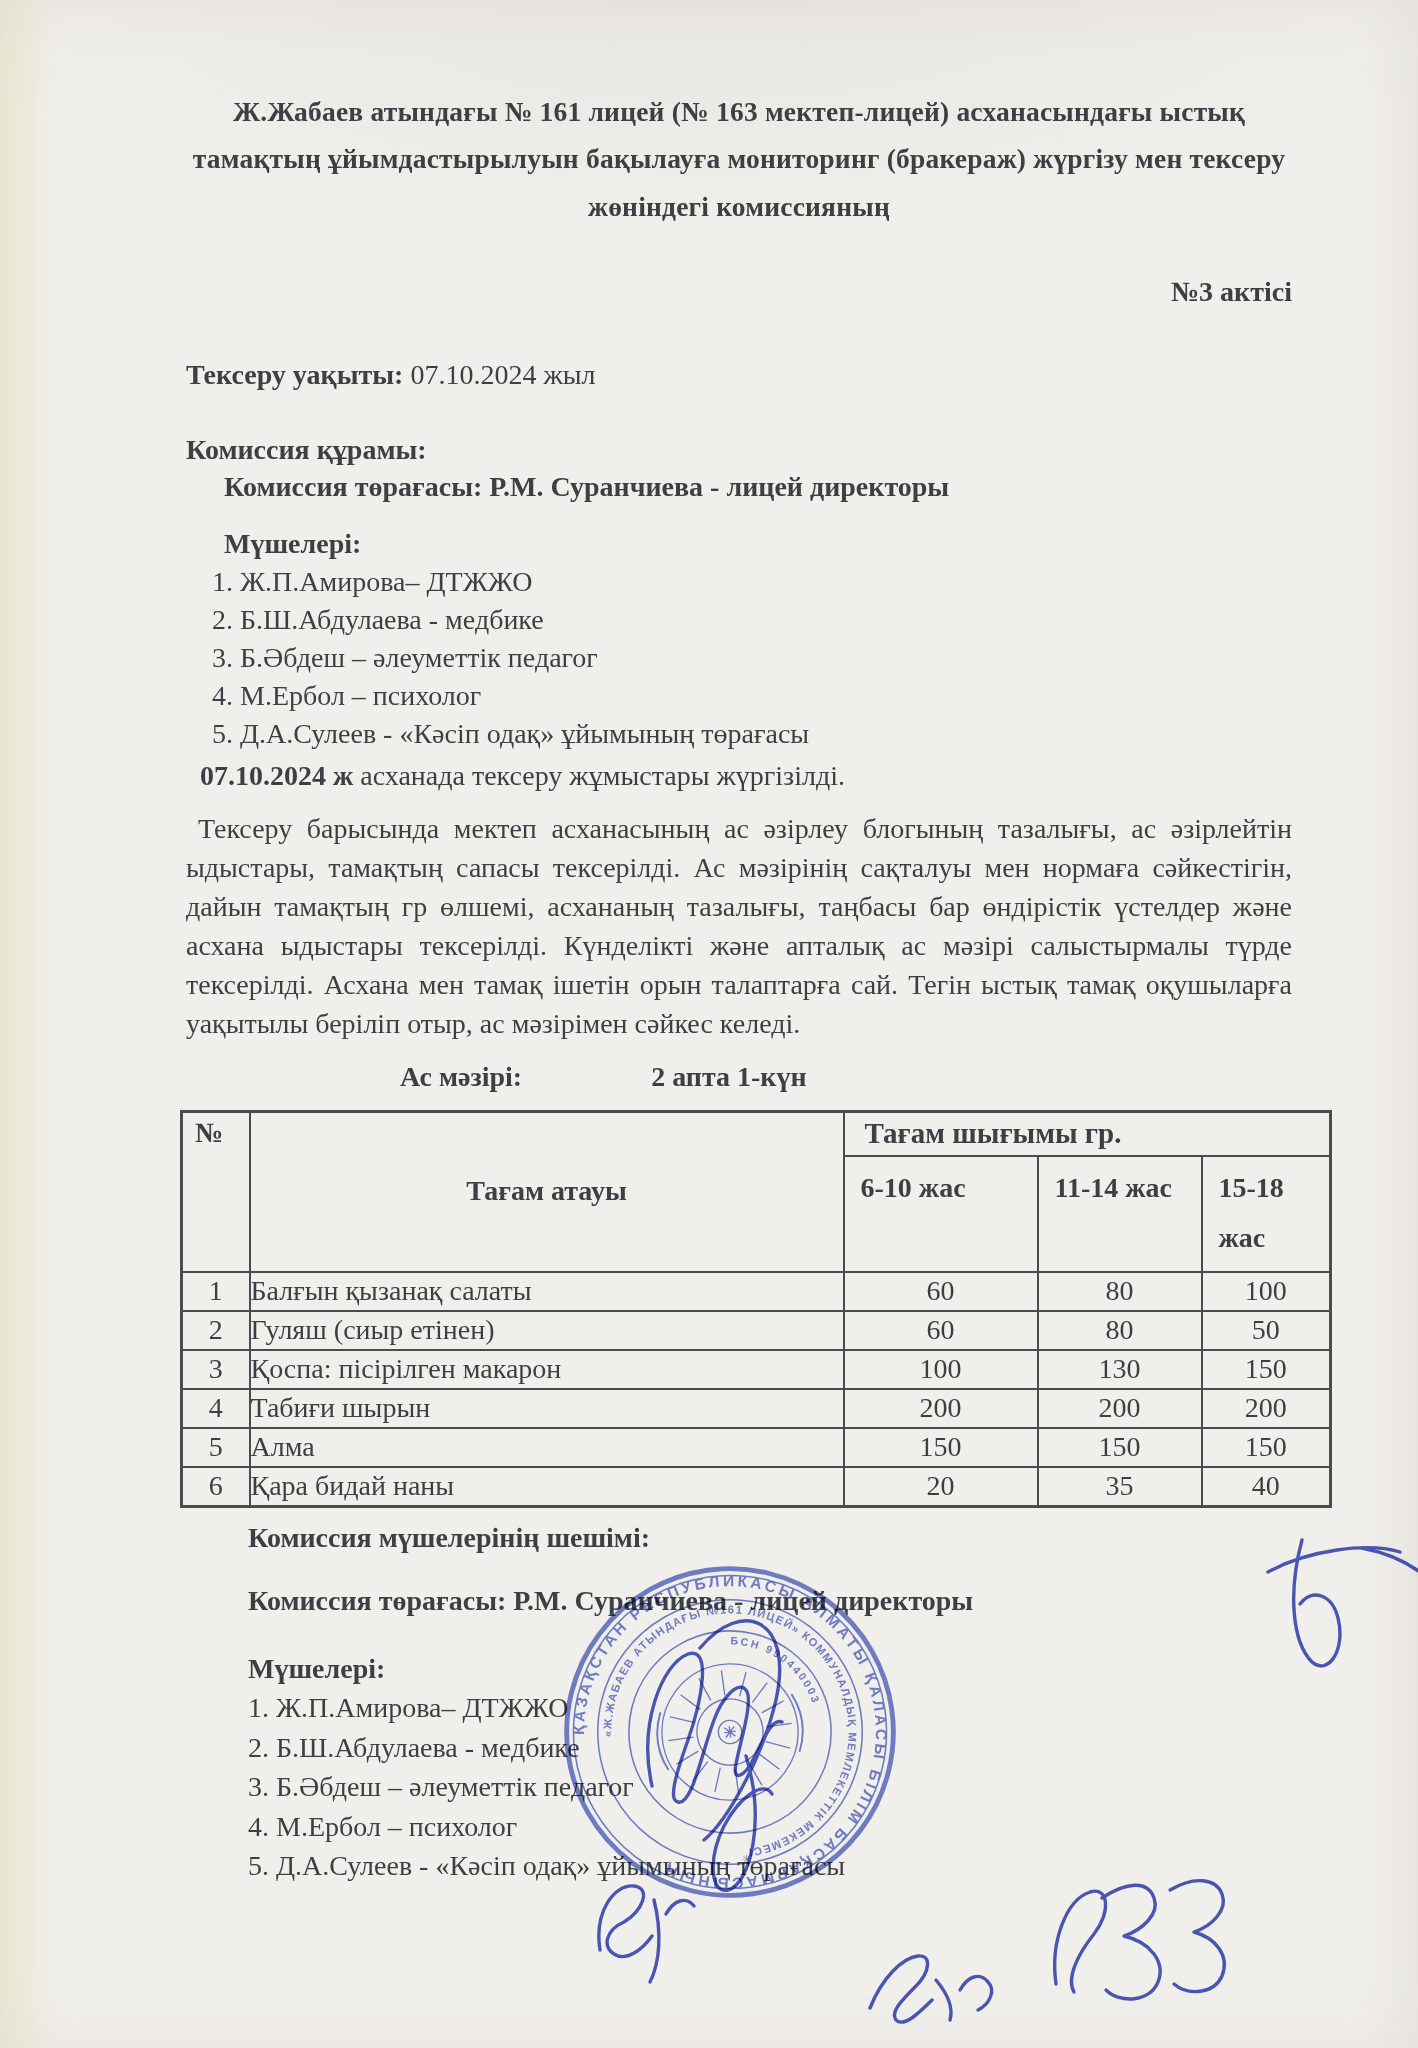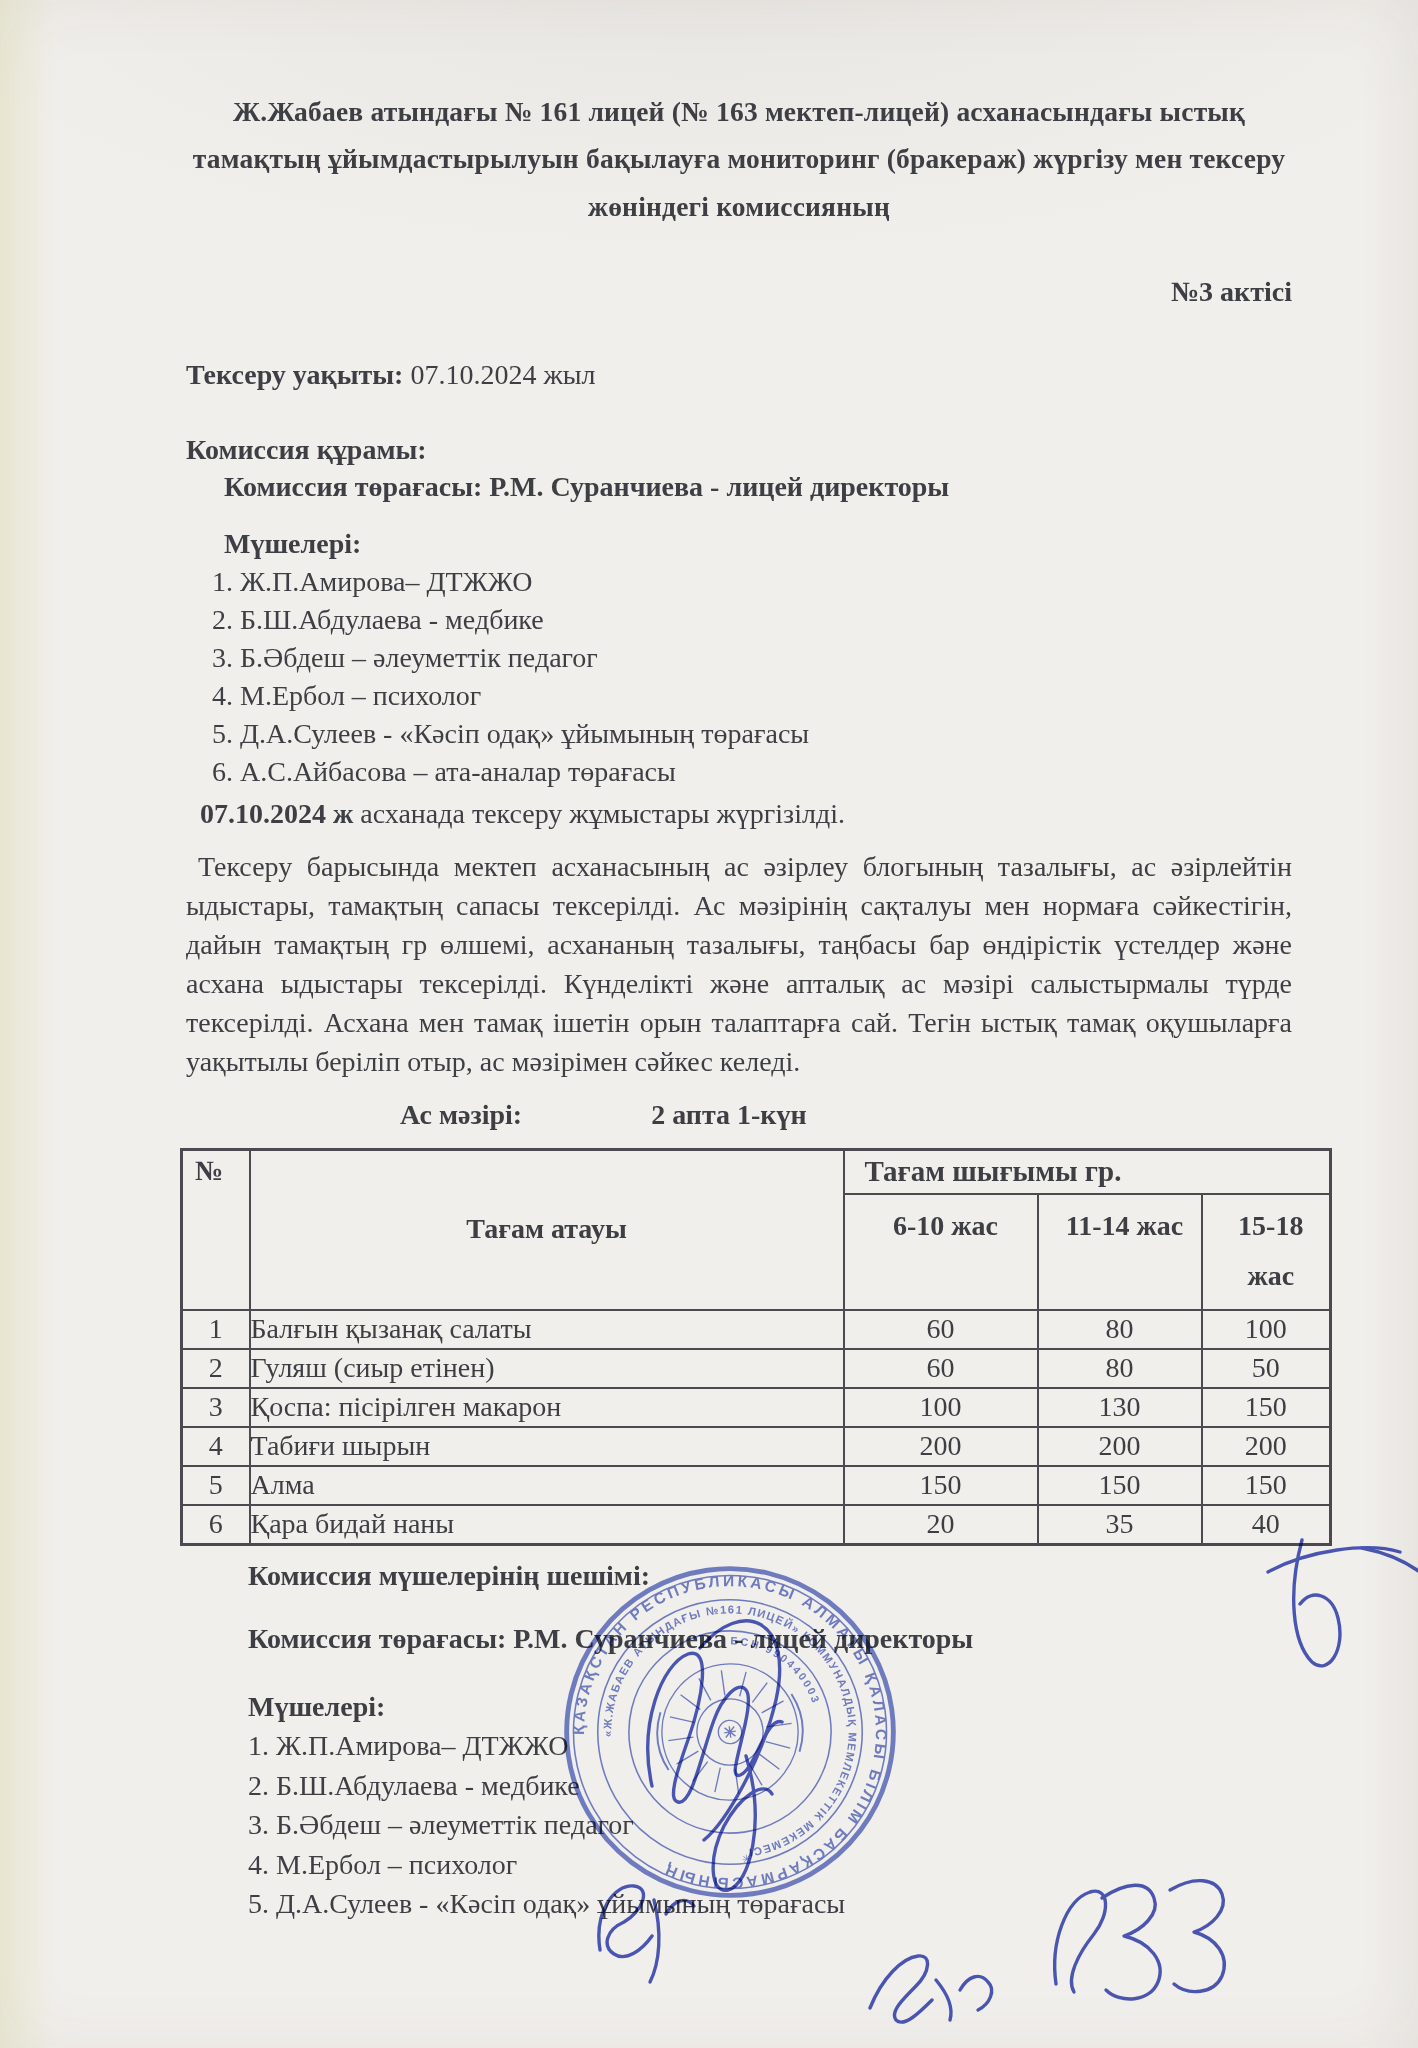--- a/index.html
+++ b/index.html
@@ -42,21 +42,21 @@
   .menu-table{
     border-collapse:collapse; width:1149px; margin-left:-6px; margin-top:14px;
     table-layout:fixed;
   }
   .menu-table th,.menu-table td{ border:2px solid var(--table-border); }
   .menu-table{ border:3px solid var(--table-border); }
   .c-no{width:68px;} .c-name{width:594px;} .c-a1{width:194px;} .c-a2{width:164px;} .c-a3{width:129px;}
   .th-no{ vertical-align:top; text-align:left; padding:2px 0 0 12px; font-weight:bold; }
   .th-name{ text-align:center; vertical-align:middle; font-weight:bold; }
   .th-group{ height:40px; text-align:left; padding-left:20px; font-weight:bold; font-size:29px; }
-  .th-age{ height:108px; vertical-align:top; text-align:center; padding:6px 6px 0 16px;
+  .th-age{ height:108px; vertical-align:top; text-align:left; padding:6px 6px 0 16px;
            font-weight:bold; line-height:1.8; }
   .menu-table td{ height:37px; padding:0; }
   .td-no{ text-align:center; }
   .td-name{ padding-left:16px; }
   .td-v{ text-align:center; }
   .decision-head{ margin-top:12px; padding-left:62px; }
   .decision-par{ margin:24px 0 0 4px; line-height:41px; }
   .sig-title{ margin-top:14px; padding-left:8px; }
   .chair2{ margin-top:26px; }
   .members-label2{ margin-top:32px; }
@@ -89,21 +89,20 @@
     <div class="heading-block b">Комиссия құрамы:</div>
     <div class="b ind1">Комиссия төрағасы: Р.М. Суранчиева - лицей директоры</div>
 
     <div class="b ind1 members-label">Мүшелері:</div>
     <div class="member-list">
       <div class="member">1. Ж.П.Амирова– ДТЖЖО</div>
       <div class="member">2. Б.Ш.Абдулаева - медбике</div>
       <div class="member">3. Б.Әбдеш – әлеуметтік педагог</div>
       <div class="member">4. М.Ербол – психолог</div>
       <div class="member">5. Д.А.Сулеев - «Кәсіп одақ» ұйымының төрағасы</div>
-      <div class="member">6. А.С.Айбасова – ата-аналар төрағасы</div>
     </div>
 
     <div class="inspection">
       <span class="b">07.10.2024 ж</span>
       <span>асханада тексеру жұмыстары жүргізілді.</span>
     </div>
 
     <p class="body-par">Тексеру барысында мектеп асханасының ас әзірлеу блогының тазалығы, ас әзірлейтін ыдыстары, тамақтың сапасы тексерілді. Ас мәзірінің сақталуы мен нормаға сәйкестігін, дайын тамақтың гр өлшемі, асхананың тазалығы, таңбасы бар өндірістік үстелдер және асхана ыдыстары тексерілді. Күнделікті және апталық ас мәзірі салыстырмалы түрде тексерілді. Асхана мен тамақ ішетін орын талаптарға сай. Тегін ыстық тамақ оқушыларға уақытылы беріліп отыр, ас мәзірімен сәйкес келеді.</p>
 
     <div class="menu-line">

